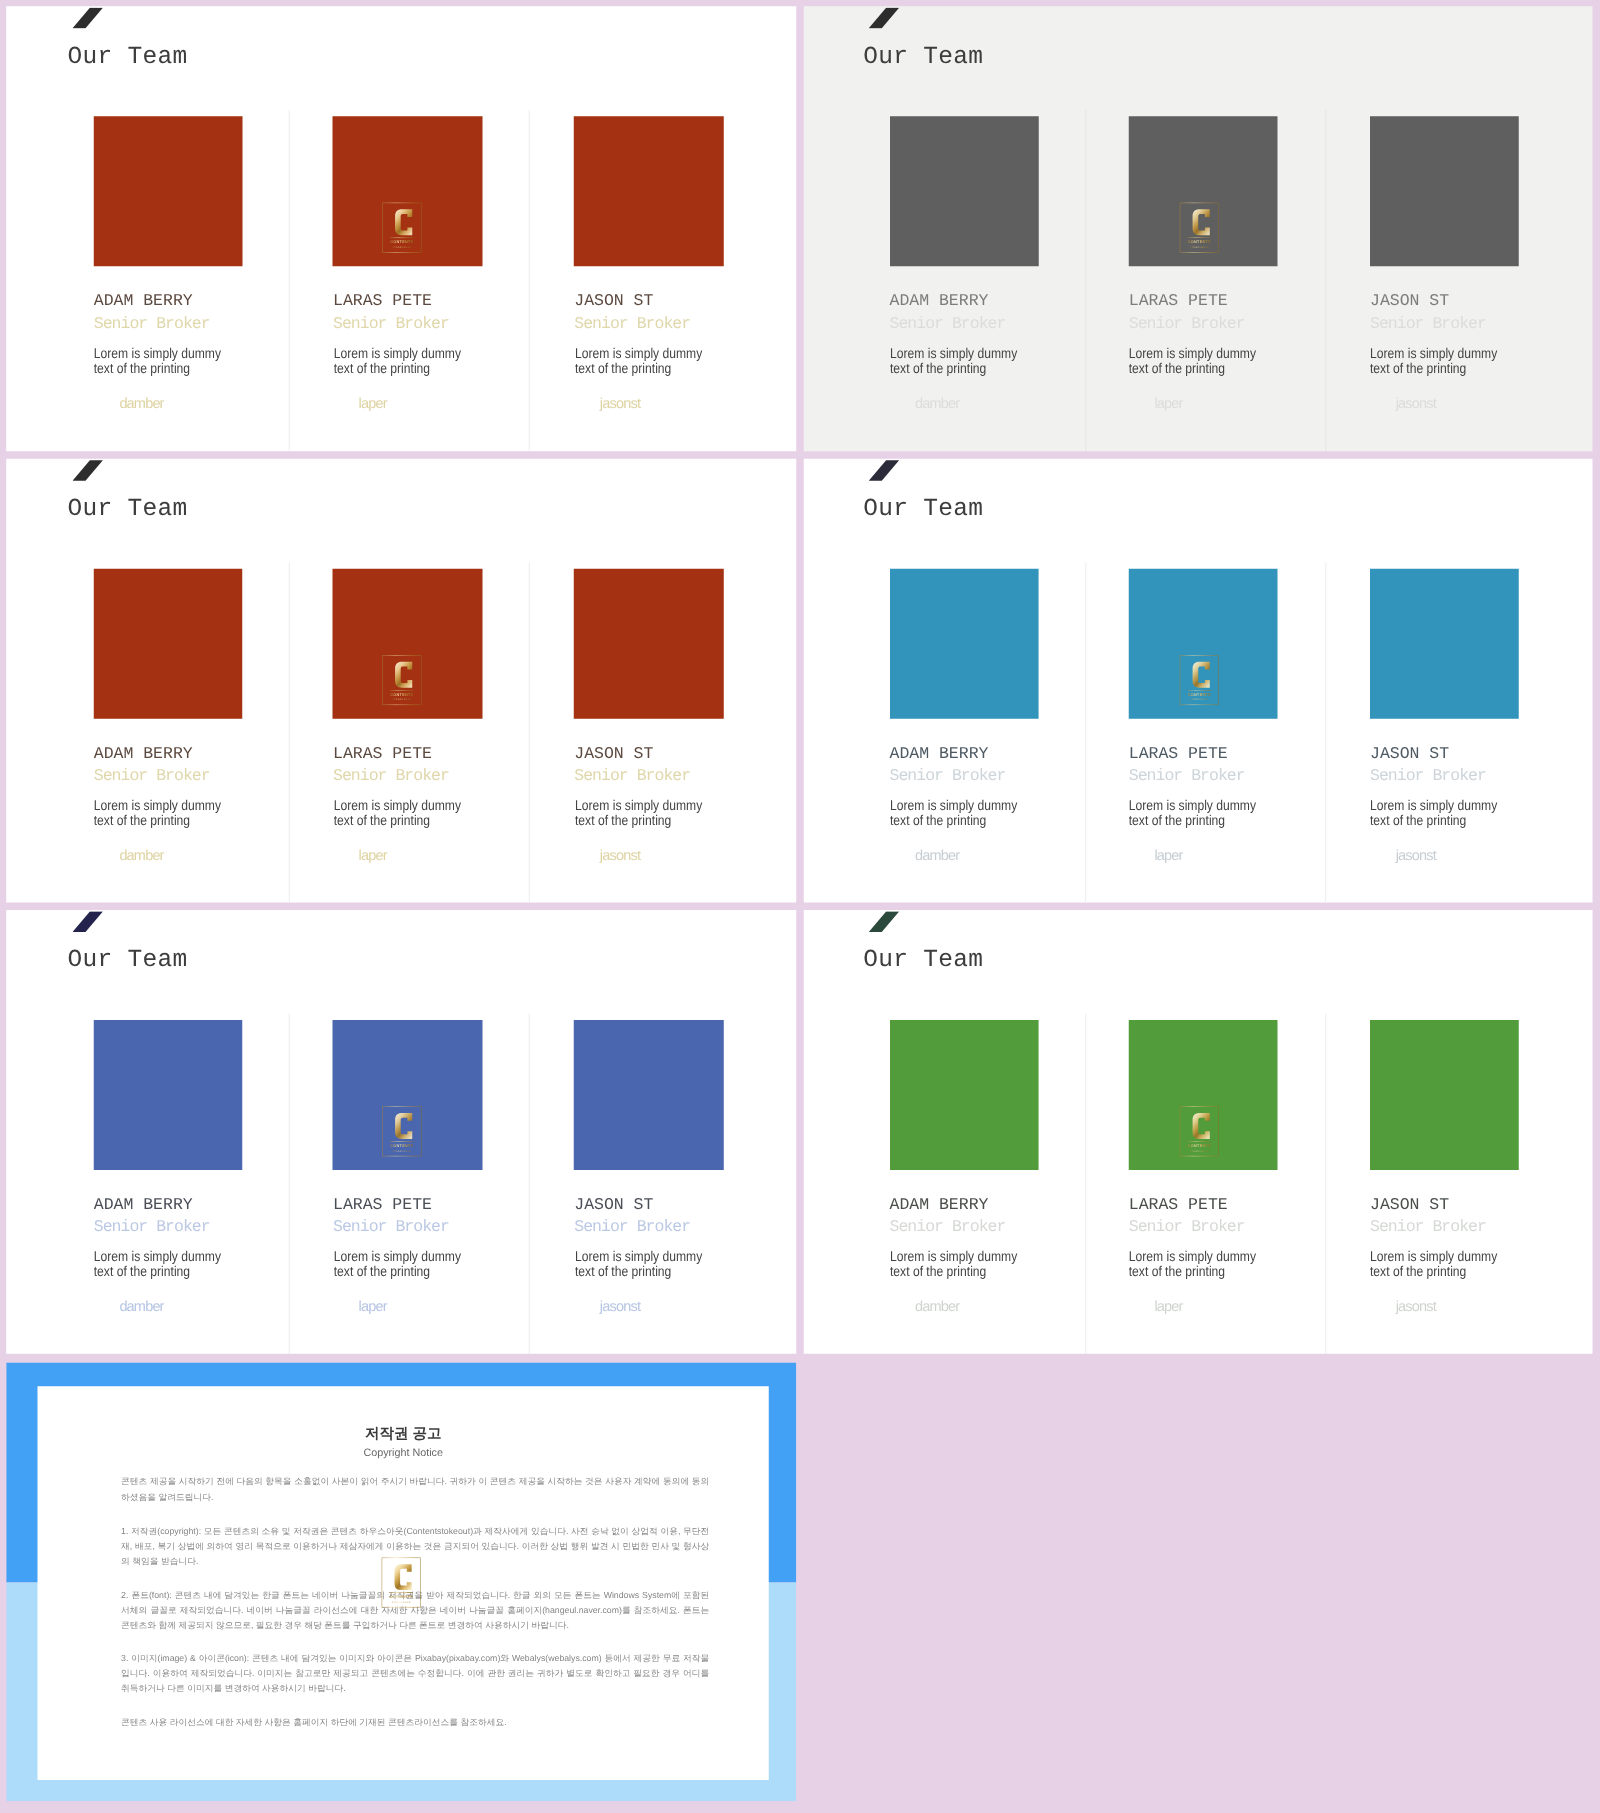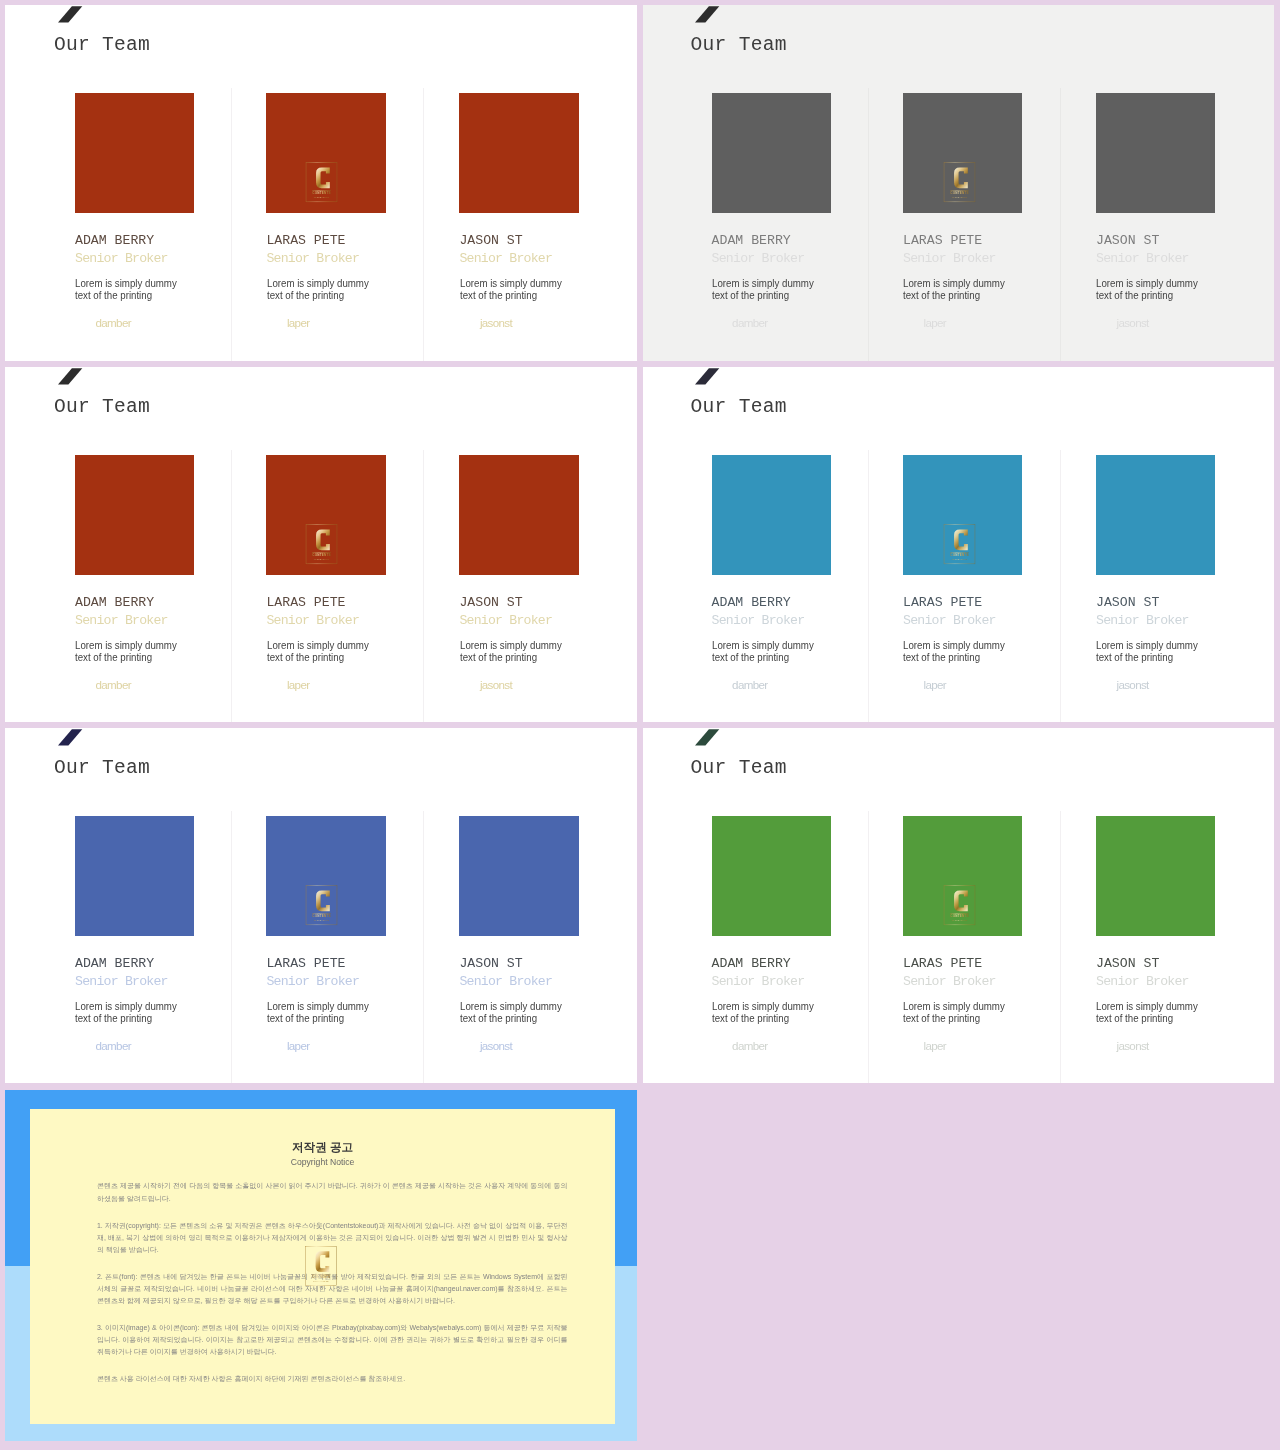--- a/index.html
+++ b/index.html
@@ -339,21 +339,21 @@
           <rect x="4" y="4" width="151" height="193" fill="none" stroke="url(#goldH)" stroke-width="2.2" opacity="0.85"></rect>
           <path d="M120 29 L120 59 L101 59 L101 47 L82 47 C77 47 75 51 75 57 L75 102 C75 108 77 112 82 112 L101 112 L101 100 L120 100 L120 130 L80 130 C62 130 53 121 53 103 L53 56 C53 38 62 29 80 29 Z" fill="url(#goldD)"></path>
           <path d="M34 139 L125 139 L125 141.4 L34 141.4 Z" fill="url(#goldH)" opacity="0.85"></path>
           <text x="79.5" y="161" text-anchor="middle" font-size="15" font-weight="bold" letter-spacing="1" fill="url(#goldH)">CONTENTS</text>
           <text x="79.5" y="180" text-anchor="middle" font-size="8" letter-spacing="1.9" fill="url(#goldH)">STOREHOUSE</text>
         </svg></div>
 </div>
 <div class="cslide">
 <div class="cband" style="top:0;height:175.6px;background:#42a0f5"></div>
 <div class="cband" style="top:175.6px;bottom:0;background:#addcfb"></div>
-<div class="cpaper" style="background:#fef9c3">
+<div class="cpaper" style="background:#ffffff">
 <div class="ctitle-ko">저작권 공고</div>
 <div class="ctitle-en">Copyright Notice</div>
 <div class="cbody">
 <div class="cpara">콘텐츠 제공을 시작하기 전에 다음의 항목을 소홀없이 사본이 읽어 주시기 바랍니다. 귀하가 이 콘텐츠 제공을 시작하는 것은 사용자 계약에 동의에 동의하셨음을 알려드립니다.</div>
 <div class="cpara">1. 저작권(copyright): 모든 콘텐츠의 소유 및 저작권은 콘텐츠 하우스아웃(Contentstokeout)과 제작사에게 있습니다. 사전 승낙 없이 상업적 이용, 무단전재, 배포, 복기 상법에 의하여 영리 목적으로 이용하거나 제삼자에게 이용하는 것은 금지되어 있습니다. 이러한 상법 행위 발견 시 민법한 민사 및 형사상의 책임을 받습니다.</div>
 <div class="cpara">2. 폰트(font): 콘텐츠 내에 담겨있는 한글 폰트는 네이버 나눔글꼴의 저작권을 받아 제작되었습니다. 한글 외의 모든 폰트는 Windows System에 포함된 서체의 글꼴로 제작되었습니다. 네이버 나눔글꼴 라이선스에 대한 자세한 사항은 네이버 나눔글꼴 홈페이지(hangeul.naver.com)를 참조하세요. 폰트는 콘텐츠와 함께 제공되지 않으므로, 필요한 경우 해당 폰트를 구입하거나 다른 폰트로 변경하여 사용하시기 바랍니다.</div>
 <div class="cpara">3. 이미지(image) &amp; 아이콘(icon): 콘텐츠 내에 담겨있는 이미지와 아이콘은 Pixabay(pixabay.com)와 Webalys(webalys.com) 등에서 제공한 무료 저작물입니다. 이용하여 제작되었습니다. 이미지는 참고로만 제공되고 콘텐츠에는 수정합니다. 이에 관한 권리는 귀하가 별도로 확인하고 필요한 경우 어디를 취득하거나 다른 이미지를 변경하여 사용하시기 바랍니다.</div>
 <div class="cpara">콘텐츠 사용 라이선스에 대한 자세한 사항은 홈페이지 하단에 기재된 콘텐츠라이선스를 참조하세요.</div>
 </div>
       </div>

